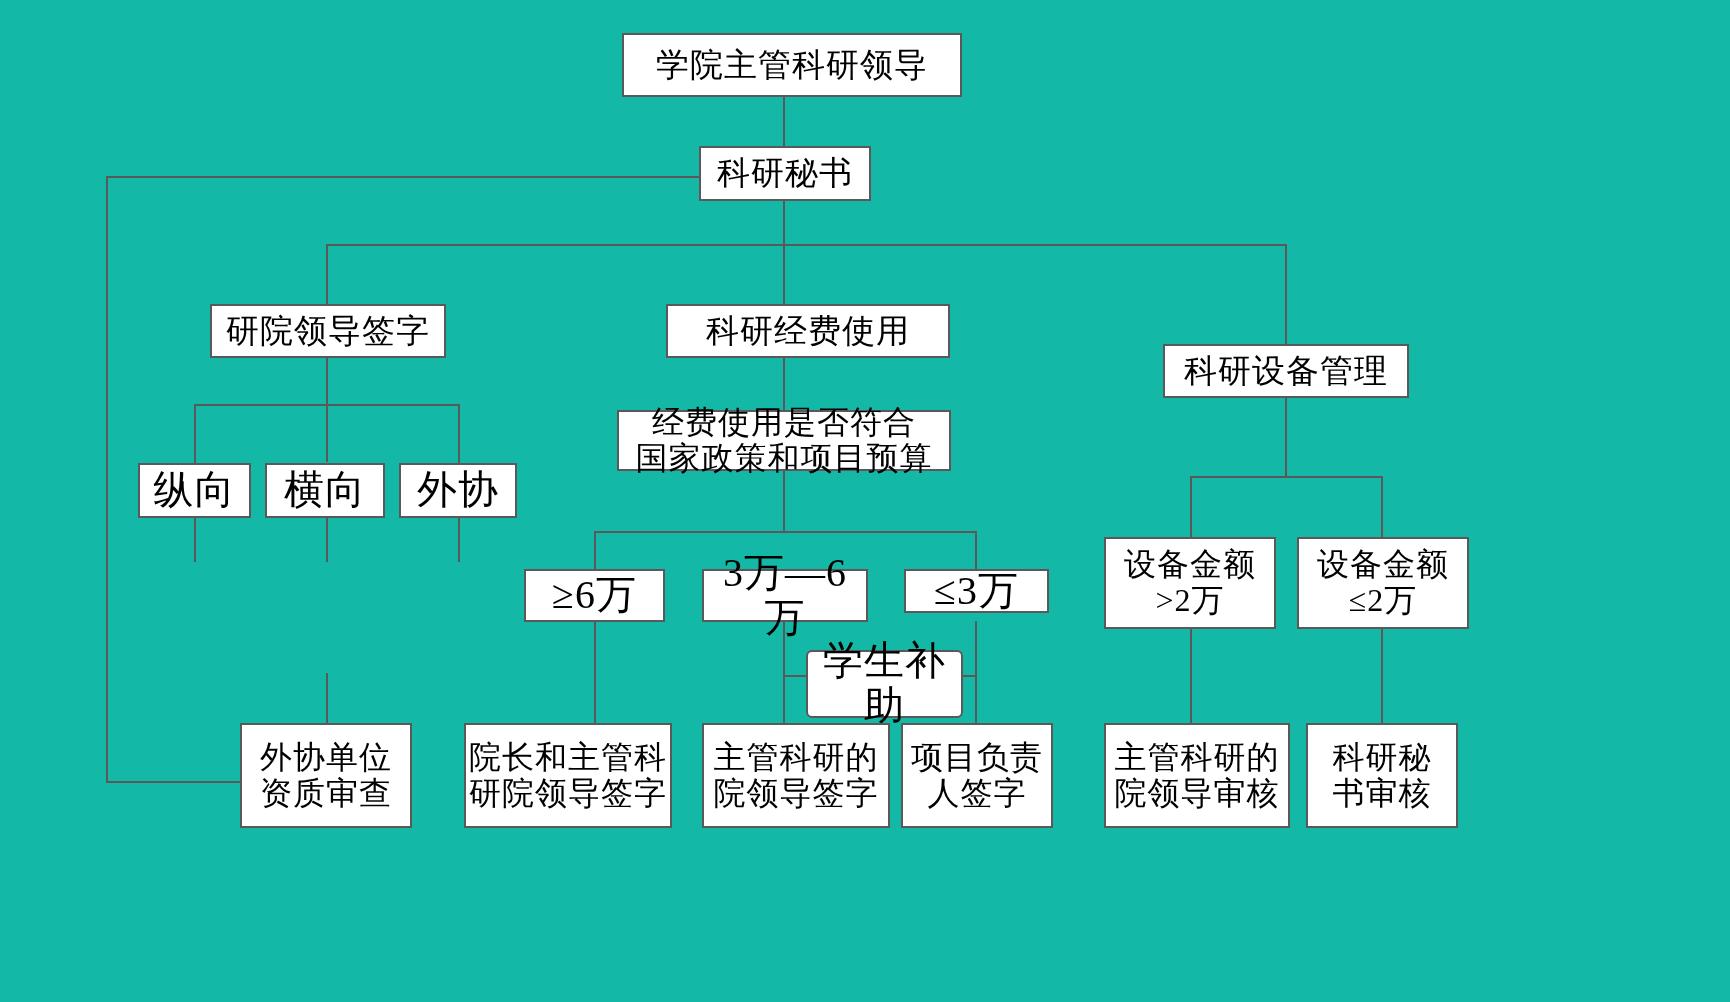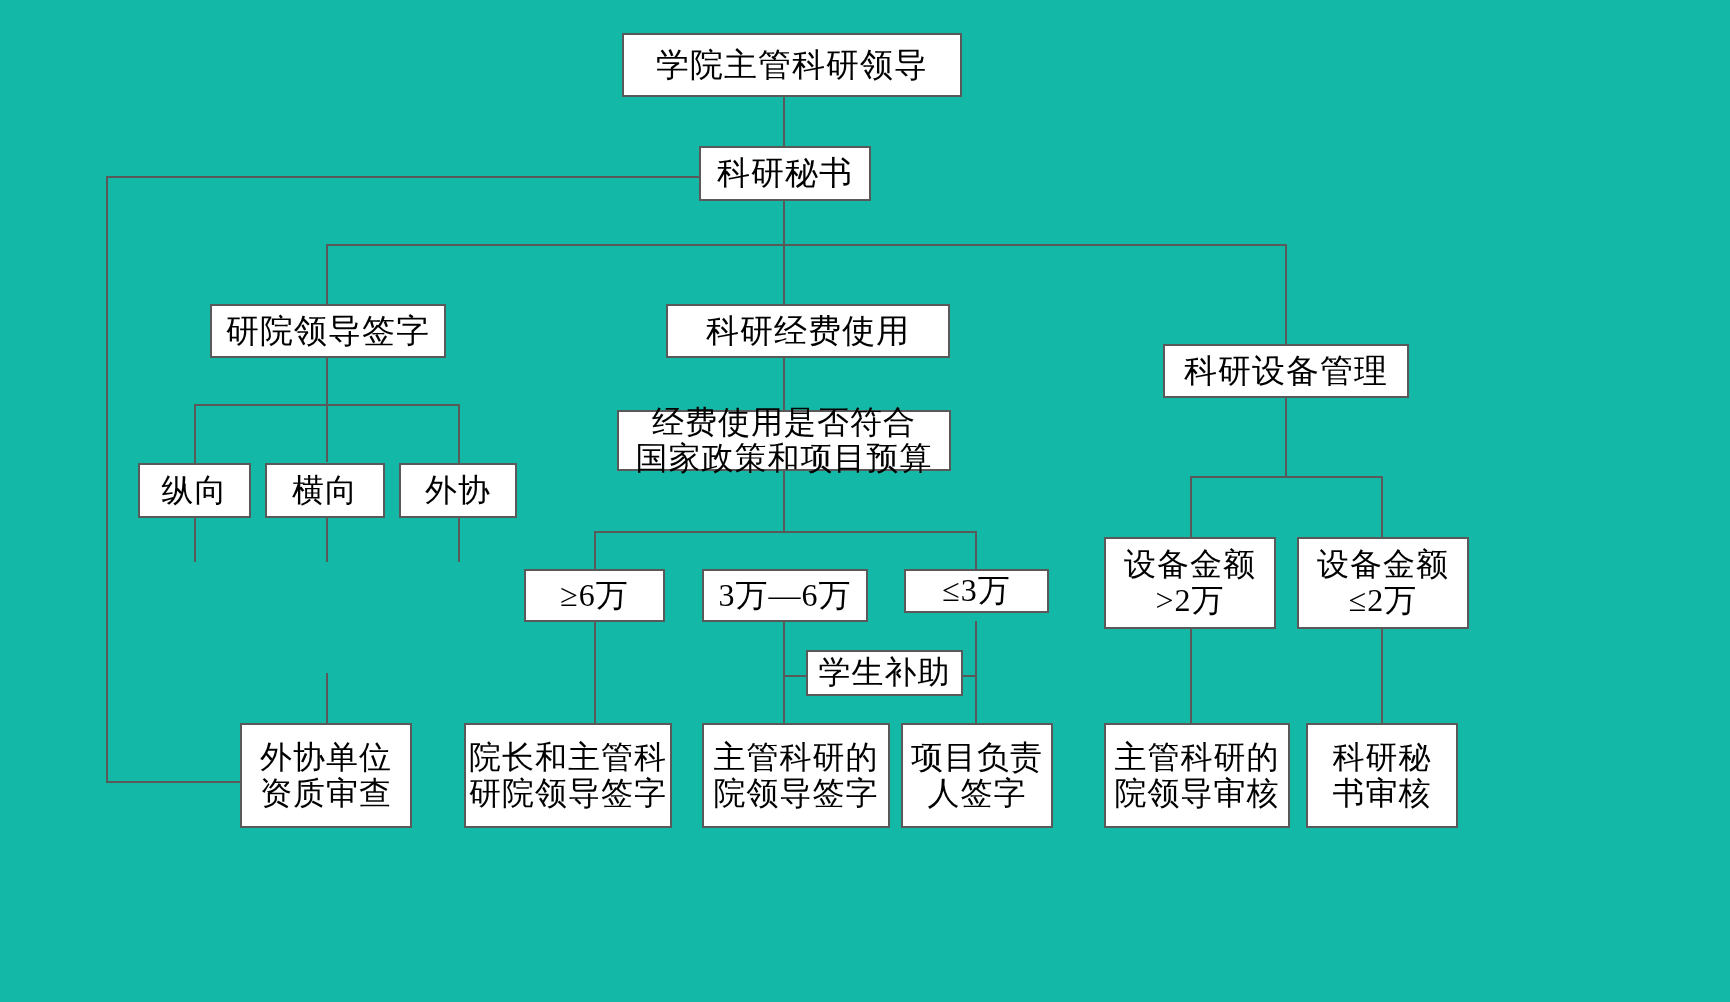--- a/index.html
+++ b/index.html
@@ -24,21 +24,21 @@
     align-items:center;
     justify-content:center;
     text-align:center;
     line-height:1.12;
     font-size:33px;
     letter-spacing:1px;
     white-space:pre-line;
     z-index:3;
   }
   .node.two-line{font-size:32px;}
-  .node.small{font-size:32px;}
+  .node.small{font-size:40px;}
   
   .ln{
     position:absolute;
     background:#595959;
     z-index:1;
   }
   .ln.h{height:2px;}
   .ln.v{width:2px;}
 </style>
 </head>
@@ -117,21 +117,21 @@
 
   <div class="node two-line" style="left:617px;top:410px;width:334px;height:61px;padding:16px;">经费使用是否符合
 国家政策和项目预算</div>
 
   <div class="node small" style="left:524px;top:569px;width:141px;height:53px;">≥6万</div>
 
   <div class="node small" style="left:702px;top:569px;width:166px;height:53px;">3万—6万</div>
 
   <div class="node small" style="left:904px;top:569px;width:145px;height:44px;">≤3万</div>
 
-  <div class="node small" style="left:806px;top:650px;width:157px;height:46px;">学生补助</div>
+  <div class="node small" style="left:806px;top:650px;width:157px;height:68px;border-radius:6px;">学生补助</div>
 
   <div class="node two-line" style="left:464px;top:723px;width:208px;height:105px;">院长和主管科
 研院领导签字</div>
 
   <div class="node two-line" style="left:702px;top:723px;width:188px;height:105px;">主管科研的
 院领导签字</div>
 
   <div class="node two-line" style="left:901px;top:723px;width:152px;height:105px;">项目负责
 人签字</div>
 

